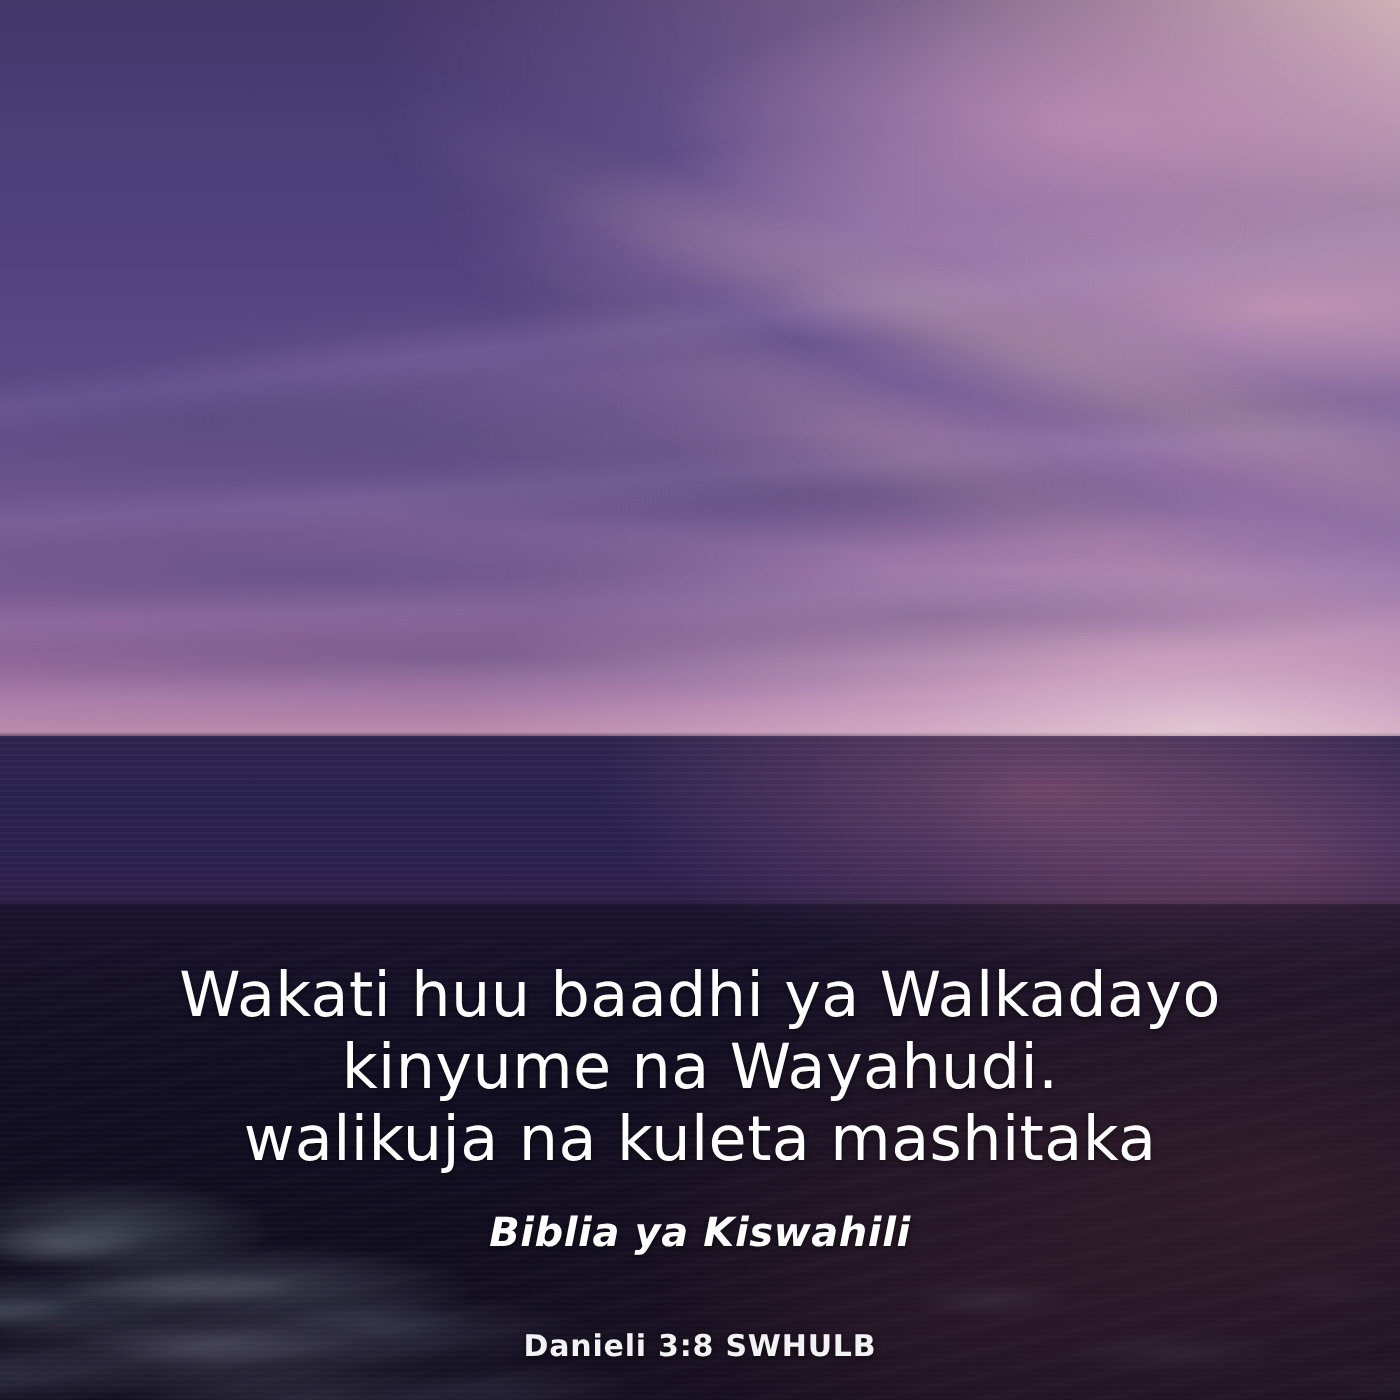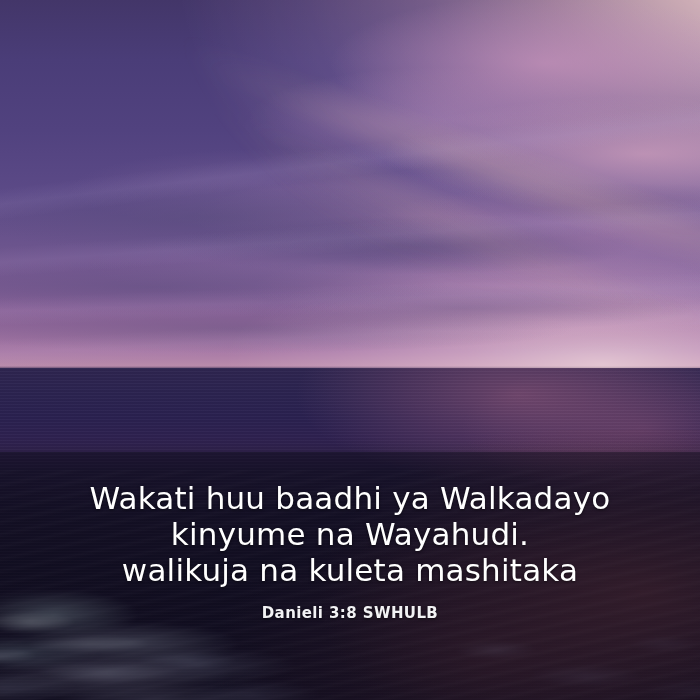--- a/index.html
+++ b/index.html
@@ -314,21 +314,21 @@
     font-family: "DejaVu Sans", sans-serif;
     font-style: italic;
     font-weight: 700;
     font-size: 20px;
     line-height: 24px;
     letter-spacing: 0.3px;
     text-shadow: 0 1px 3px rgba(0,0,0,0.6);
   }
 
   #verse-reference {
-    margin-top: 16px;
+    margin-top: 36px;
     color: #f2f2f4;
     font-family: "DejaVu Sans", sans-serif;
     font-weight: 700;
     font-size: 15px;
     line-height: 18px;
     letter-spacing: 0.4px;
     text-shadow: 0 1px 3px rgba(0,0,0,0.6);
   }
 </style>
 </head>
@@ -356,18 +356,19 @@
   <div id="text-scrim"></div>
 
   <div id="verse-text-block">
 
     <div id="verse-body">
       <span class="vline">Wakati huu baadhi ya Walkadayo</span>
       <span class="vline">kinyume na Wayahudi.</span>
       <span class="vline">walikuja na kuleta mashitaka</span>
     </div>
 
+    <div id="verse-translation">Biblia ya Kiswahili</div>
 
     <div id="verse-reference">Danieli 3:8 SWHULB</div>
 
   </div>
 
 </div>
 
 </body></html>

